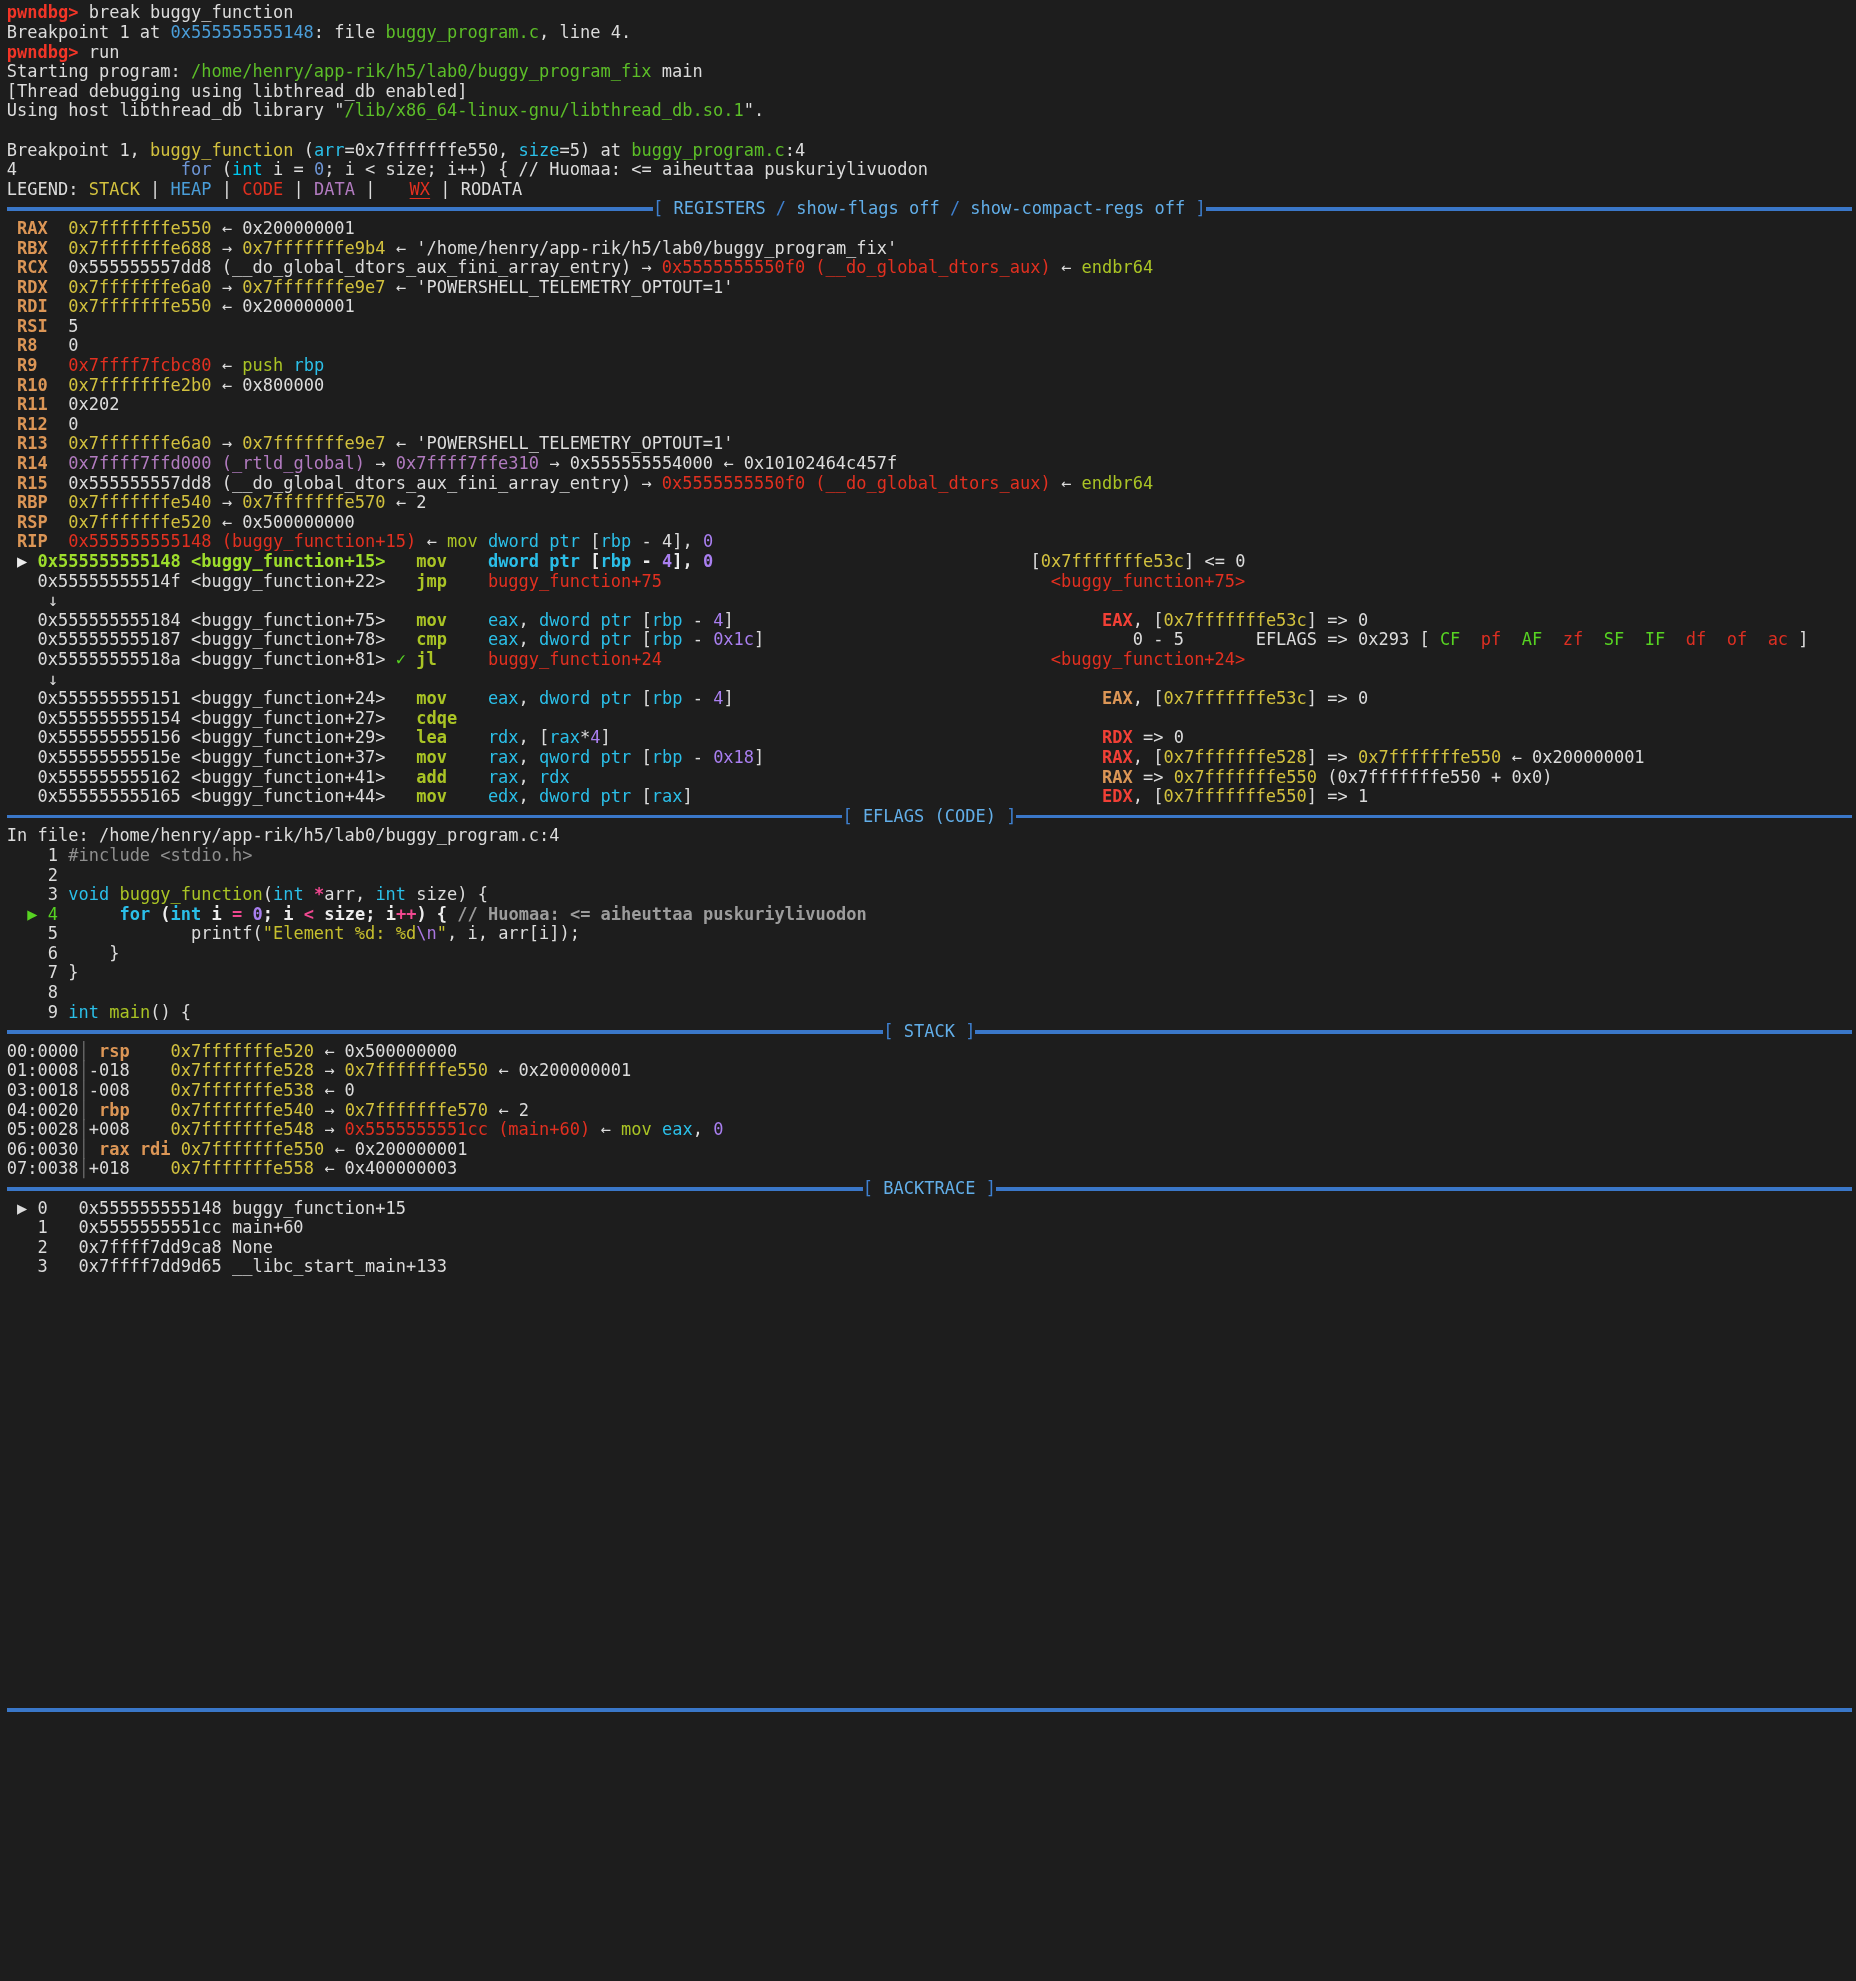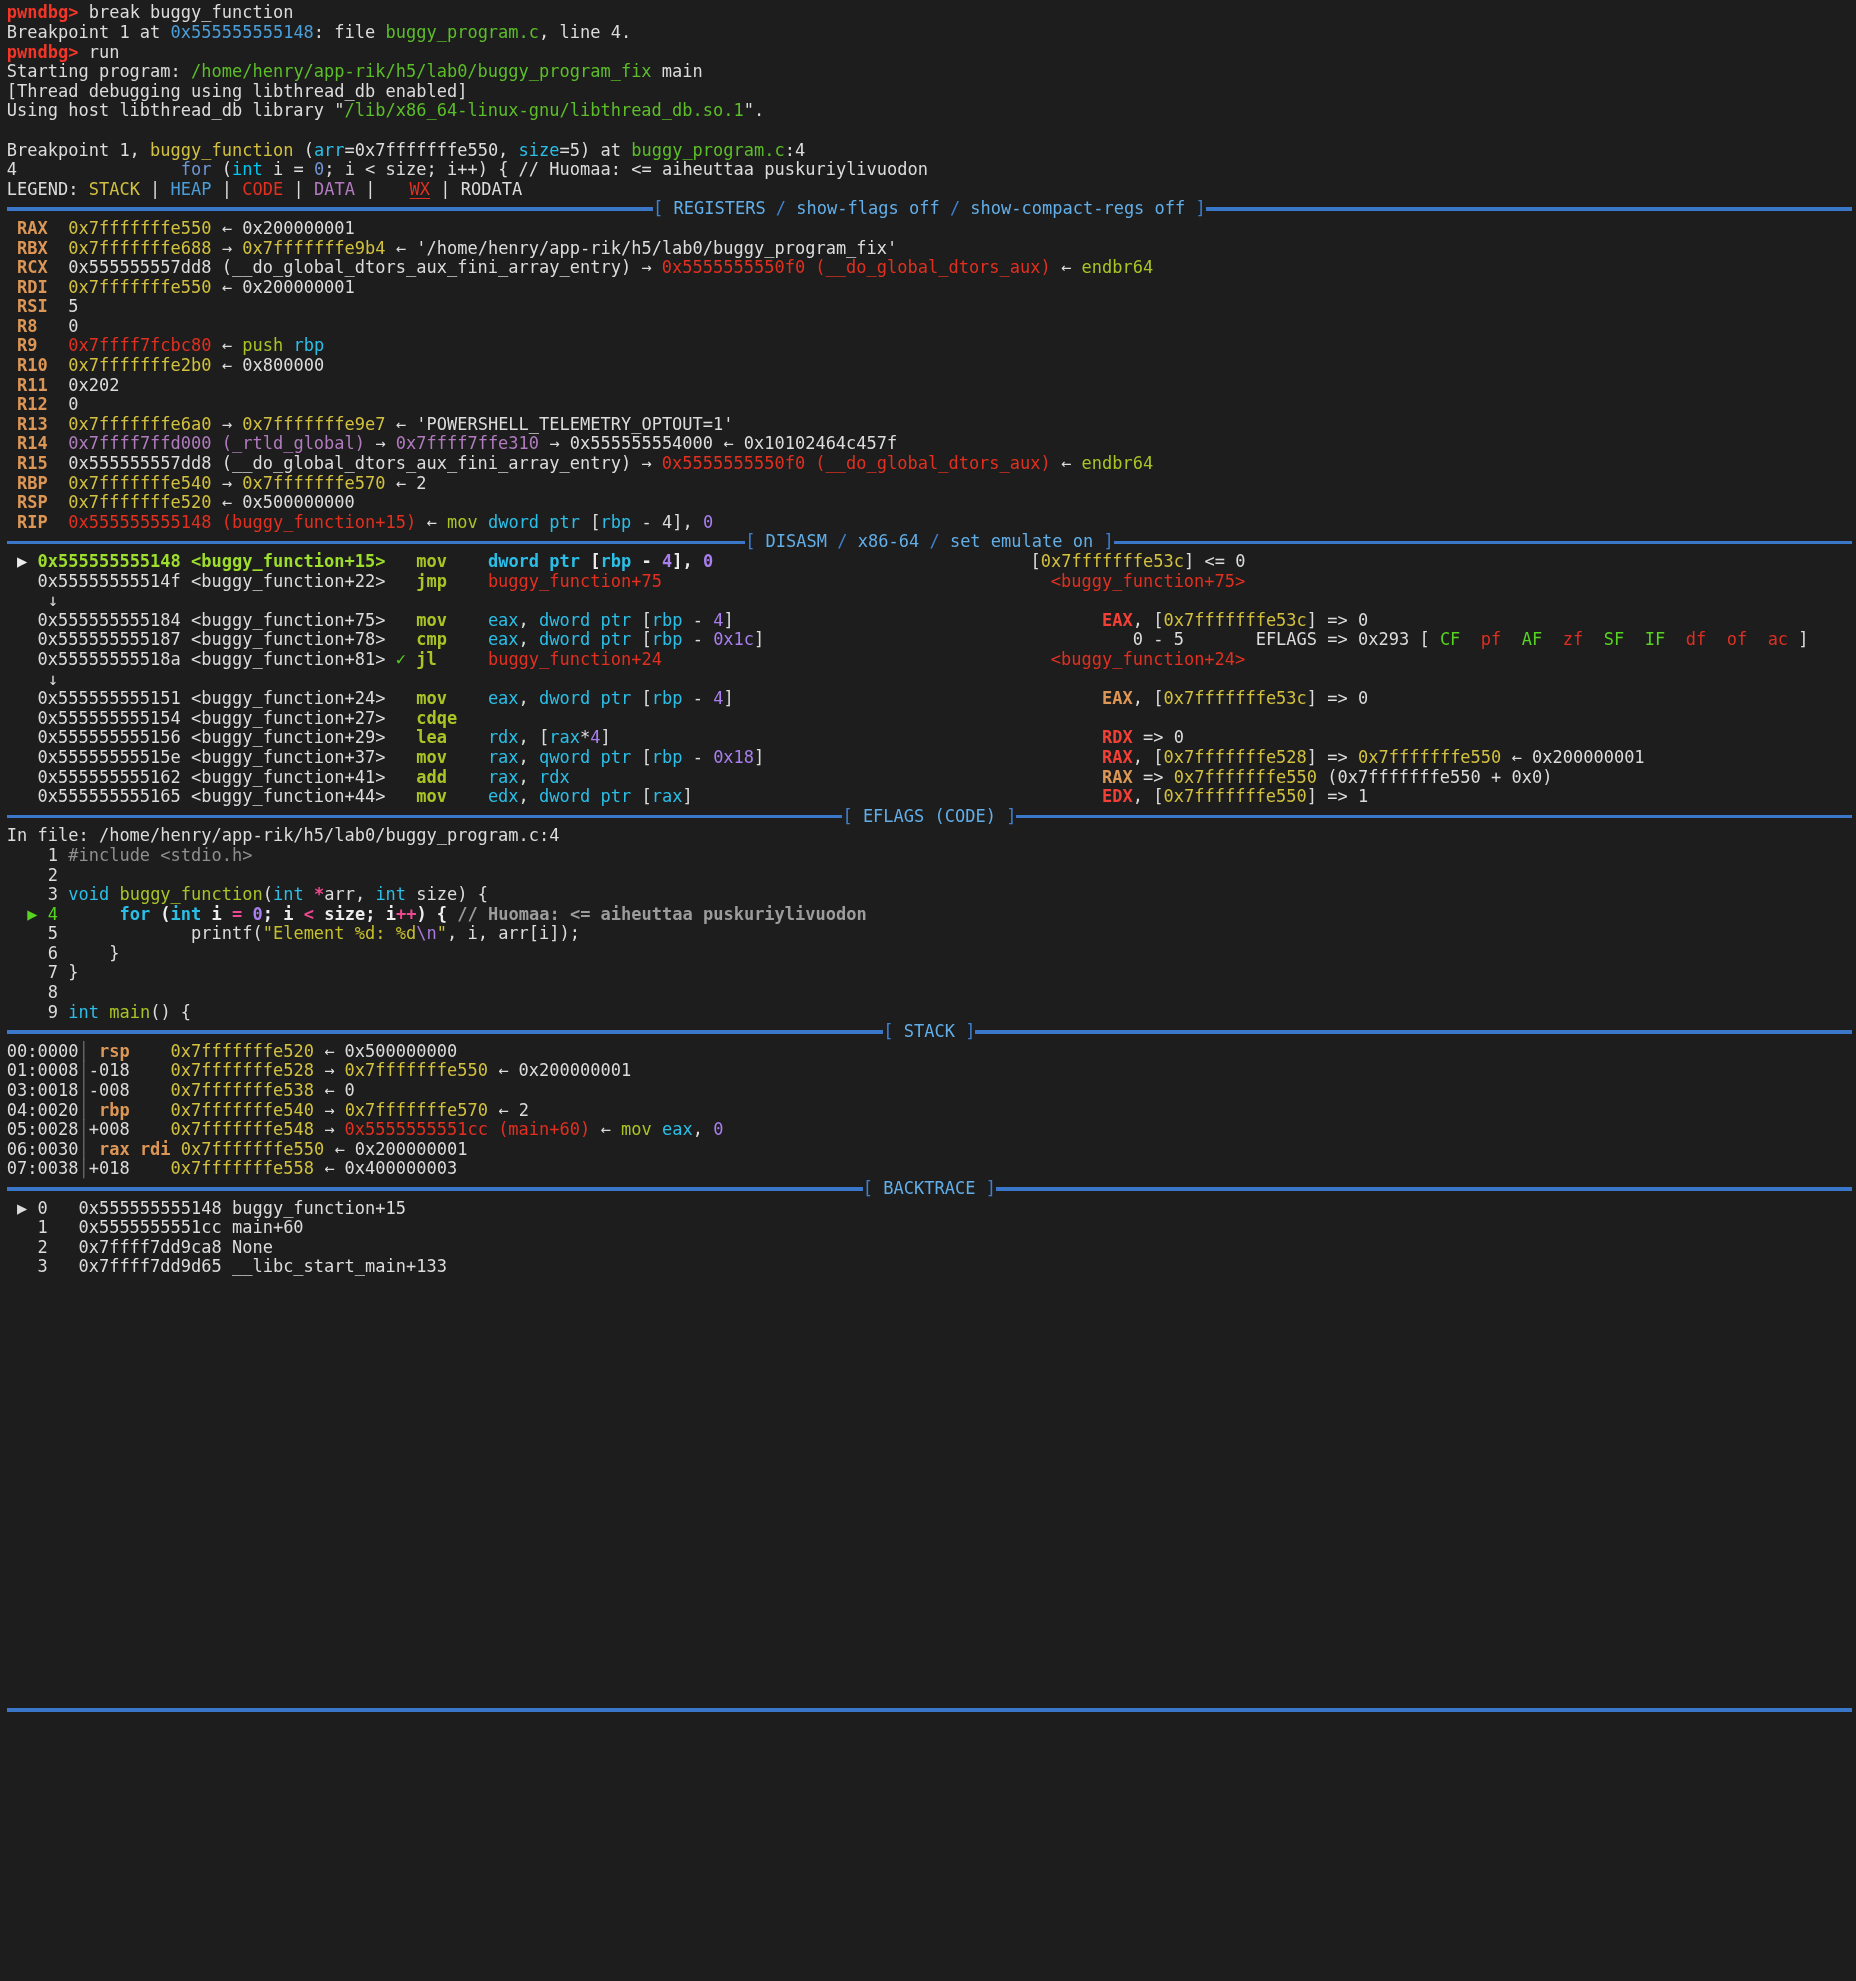--- a/index.html
+++ b/index.html
@@ -62,34 +62,34 @@
     <div class="line"><span class="w">[Thread debugging using libthread_db enabled]</span></div>
     <div class="line"><span class="w">Using host libthread_db library "</span><span class="grn">/lib/x86_64-linux-gnu/libthread_db.so.1</span><span class="w">".</span></div>
     <div class="line"></div>
     <div class="line"><span class="w">Breakpoint 1, </span><span class="yel">buggy_function</span><span class="w"> (</span><span class="cy">arr</span><span class="w">=0x7fffffffe550, </span><span class="cy">size</span><span class="w">=5) at </span><span class="grn">buggy_program.c</span><span class="w">:4</span></div>
     <div class="line"><span class="w">4                </span><span class="eblue">for</span><span class="w"> (</span><span class="ecyan">int</span><span class="w"> i = </span><span class="eblue">0</span><span class="w">; i &lt; size; i++) { // Huomaa: &lt;= aiheuttaa puskuriylivuodon</span></div>
     <div class="line"><span class="w">LEGEND: </span><span class="yel">STACK</span><span class="w"> | </span><span class="bl">HEAP</span><span class="w"> | </span><span class="red">CODE</span><span class="w"> | </span><span class="pur">DATA</span><span class="w"> | </span><span class="redul">WX</span><span class="w"> | </span><span class="w">RODATA</span></div>
     <div class="line sep"><span class="sl"></span><span class="sep-title"><span class="sepb">[ </span><span class="sept">REGISTERS</span><span class="sepb"> / </span><span class="sept">show-flags off</span><span class="sepb"> / </span><span class="sept">show-compact-regs off</span><span class="sepb"> ]</span></span><span class="sl"></span></div>
     <div class="line"><span class="org"> RAX</span><span class="w">  </span><span class="yel">0x7fffffffe550</span><span class="w"> ← 0x200000001</span></div>
     <div class="line"><span class="org"> RBX</span><span class="w">  </span><span class="yel">0x7fffffffe688</span><span class="w"> → </span><span class="yel">0x7fffffffe9b4</span><span class="w"> ← '/home/henry/app-rik/h5/lab0/buggy_program_fix'</span></div>
     <div class="line"><span class="org"> RCX</span><span class="w">  0x555555557dd8 (__do_global_dtors_aux_fini_array_entry) → </span><span class="red">0x5555555550f0 (__do_global_dtors_aux)</span><span class="w"> ← </span><span class="lime">endbr64</span></div>
+    <div class="line"><span class="org"> RDX</span><span class="w">  </span><span class="yel">0x7fffffffe6a0</span><span class="w"> → </span><span class="yel">0x7fffffffe9e7</span><span class="w"> ← 'POWERSHELL_TELEMETRY_OPTOUT=1'</span></div>
     <div class="line"><span class="org"> RDI</span><span class="w">  </span><span class="yel">0x7fffffffe550</span><span class="w"> ← 0x200000001</span></div>
     <div class="line"><span class="org"> RSI</span><span class="w">  5</span></div>
     <div class="line"><span class="org"> R8</span><span class="w">   0</span></div>
     <div class="line"><span class="org"> R9</span><span class="w">   </span><span class="red">0x7ffff7fcbc80</span><span class="w"> ← </span><span class="lime">push</span><span class="w"> </span><span class="cy">rbp</span></div>
     <div class="line"><span class="org"> R10</span><span class="w">  </span><span class="yel">0x7fffffffe2b0</span><span class="w"> ← 0x800000</span></div>
     <div class="line"><span class="org"> R11</span><span class="w">  0x202</span></div>
     <div class="line"><span class="org"> R12</span><span class="w">  0</span></div>
     <div class="line"><span class="org"> R13</span><span class="w">  </span><span class="yel">0x7fffffffe6a0</span><span class="w"> → </span><span class="yel">0x7fffffffe9e7</span><span class="w"> ← 'POWERSHELL_TELEMETRY_OPTOUT=1'</span></div>
     <div class="line"><span class="org"> R14</span><span class="w">  </span><span class="pur">0x7ffff7ffd000 (_rtld_global)</span><span class="w"> → </span><span class="pur">0x7ffff7ffe310</span><span class="w"> → 0x555555554000 ← 0x10102464c457f</span></div>
     <div class="line"><span class="org"> R15</span><span class="w">  0x555555557dd8 (__do_global_dtors_aux_fini_array_entry) → </span><span class="red">0x5555555550f0 (__do_global_dtors_aux)</span><span class="w"> ← </span><span class="lime">endbr64</span></div>
     <div class="line"><span class="org"> RBP</span><span class="w">  </span><span class="yel">0x7fffffffe540</span><span class="w"> → </span><span class="yel">0x7fffffffe570</span><span class="w"> ← 2</span></div>
     <div class="line"><span class="org"> RSP</span><span class="w">  </span><span class="yel">0x7fffffffe520</span><span class="w"> ← 0x500000000</span></div>
     <div class="line"><span class="org"> RIP</span><span class="w">  </span><span class="red">0x555555555148 (buggy_function+15)</span><span class="w"> ← </span><span class="lime">mov</span><span class="w"> </span><span class="cy">dword ptr</span><span class="w"> [</span><span class="cy">rbp</span><span class="w"> - 4], </span><span class="num">0</span></div>
-    <div class="line sep"><span class="sl"></span><span class="sep-title"><span class="sepb">[ </span><span class="sept">DISASM</span><span class="sepb"> / </span><span class="sept">x86-64</span><span class="sepb"> / </span><span class="sept">set emulate on</span><span class="sepb"> ]</span></span><span class="sl"></span></div>
     <div class="line"><span class="wb"> ▶ </span><span class="cur">0x555555555148 &lt;buggy_function+15&gt;</span><span class="w">   </span><span class="limeb">mov</span><span class="w">    </span><span class="cyb">dword ptr</span><span class="wb"> [</span><span class="cyb">rbp</span><span class="wb"> - </span><span class="numb">4</span><span class="wb">], </span><span class="numb">0</span><span class="w">                               </span><span class="w">[</span><span class="yel">0x7fffffffe53c</span><span class="w">] &lt;= 0</span></div>
     <div class="line"><span class="w">   0x55555555514f &lt;buggy_function+22&gt;   </span><span class="limeb">jmp</span><span class="w">    </span><span class="red">buggy_function+75</span><span class="w">                                      </span><span class="red">&lt;buggy_function+75&gt;</span></div>
     <div class="line"><span class="w">    ↓</span></div>
     <div class="line"><span class="w">   0x555555555184 &lt;buggy_function+75&gt;   </span><span class="limeb">mov</span><span class="w">    </span><span class="cy">eax</span><span class="w">, </span><span class="cy">dword ptr</span><span class="w"> [</span><span class="cy">rbp</span><span class="w"> - </span><span class="num">4</span><span class="w">]</span><span class="w">                                    </span><span class="redb">EAX</span><span class="w">, [</span><span class="yel">0x7fffffffe53c</span><span class="w">] =&gt; 0</span></div>
     <div class="line"><span class="w">   0x555555555187 &lt;buggy_function+78&gt;   </span><span class="limeb">cmp</span><span class="w">    </span><span class="cy">eax</span><span class="w">, </span><span class="cy">dword ptr</span><span class="w"> [</span><span class="cy">rbp</span><span class="w"> - </span><span class="num">0x1c</span><span class="w">]</span><span class="w">                                    </span><span class="w">0 - 5</span><span class="w">       </span><span class="w">EFLAGS =&gt; 0x293 [ </span><span class="grn2">CF</span><span class="w">  </span><span class="redf">pf</span><span class="w">  </span><span class="grn2">AF</span><span class="w">  </span><span class="redf">zf</span><span class="w">  </span><span class="grn2">SF</span><span class="w">  </span><span class="grn2">IF</span><span class="w">  </span><span class="redf">df</span><span class="w">  </span><span class="redf">of</span><span class="w">  </span><span class="redf">ac</span><span class="w"> ]</span></div>
     <div class="line"><span class="w">   0x55555555518a &lt;buggy_function+81&gt; </span><span class="grn2">✓</span><span class="w"> </span><span class="limeb">jl</span><span class="w">     </span><span class="red">buggy_function+24</span><span class="w">                                      </span><span class="red">&lt;buggy_function+24&gt;</span></div>
     <div class="line"><span class="w">    ↓</span></div>
     <div class="line"><span class="w">   0x555555555151 &lt;buggy_function+24&gt;   </span><span class="limeb">mov</span><span class="w">    </span><span class="cy">eax</span><span class="w">, </span><span class="cy">dword ptr</span><span class="w"> [</span><span class="cy">rbp</span><span class="w"> - </span><span class="num">4</span><span class="w">]</span><span class="w">                                    </span><span class="org">EAX</span><span class="w">, [</span><span class="yel">0x7fffffffe53c</span><span class="w">] =&gt; 0</span></div>
     <div class="line"><span class="w">   0x555555555154 &lt;buggy_function+27&gt;   </span><span class="limeb">cdqe</span></div>
     <div class="line"><span class="w">   0x555555555156 &lt;buggy_function+29&gt;   </span><span class="limeb">lea</span><span class="w">    </span><span class="cy">rdx</span><span class="w">, [</span><span class="cy">rax</span><span class="w">*</span><span class="num">4</span><span class="w">]</span><span class="w">                                                </span><span class="redb">RDX</span><span class="w"> =&gt; 0</span></div>

